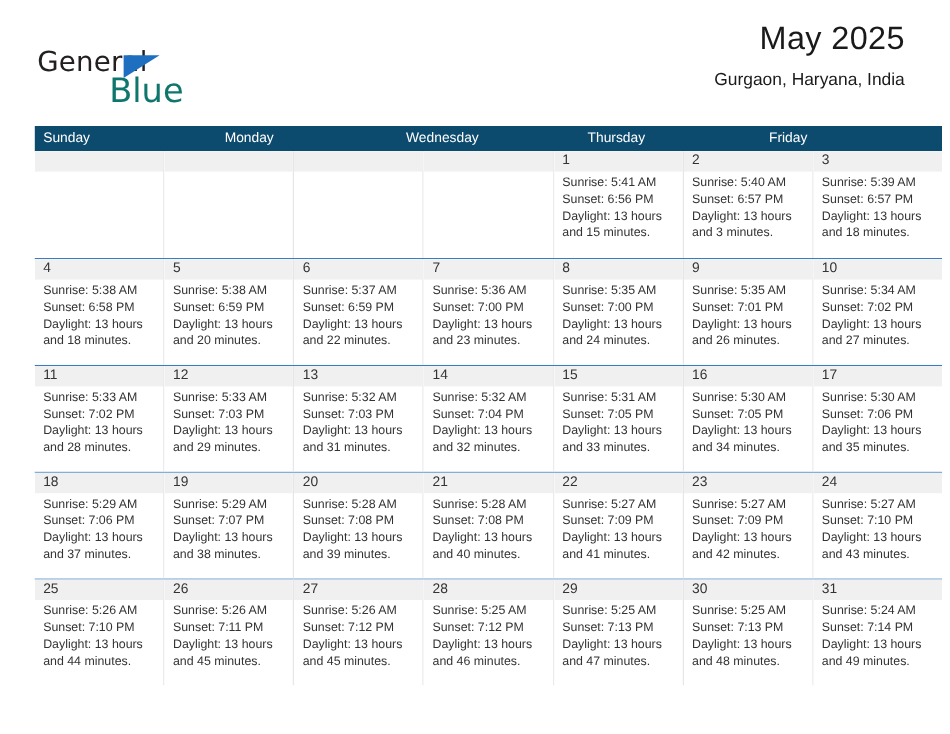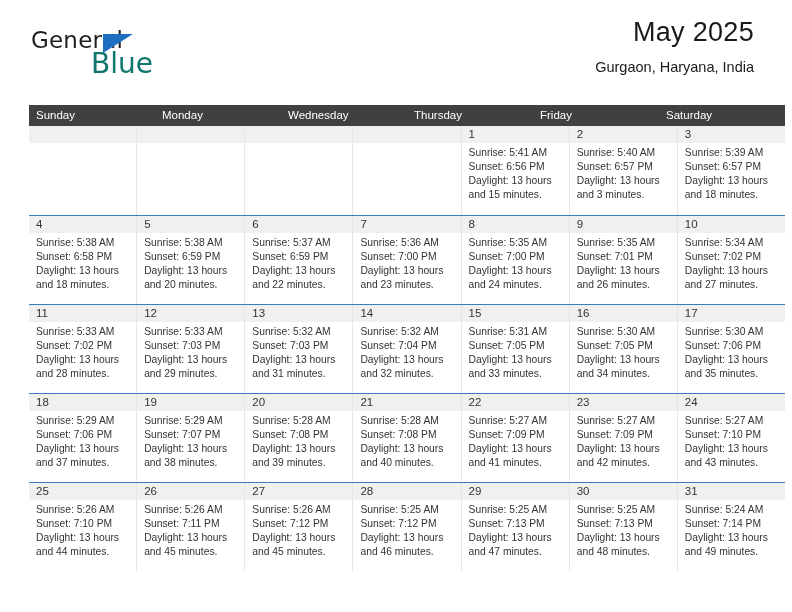--- a/index.html
+++ b/index.html
@@ -25,21 +25,21 @@
   .header {
     position: absolute;
     left: 0;
     top: 0;
     width: 792px;
     height: 104px;
   }
   .brand {
     position: absolute;
     left: 31px;
-    top: 28px;
+    top: 40px;
     width: 180px;
     height: 52px;
   }
   .brand-general {
     position: absolute;
     left: 0;
     top: 0;
     font-size: 23px;
     letter-spacing: 0.2px;
     color: #231f20;
@@ -91,21 +91,21 @@
   
   .calendar {
     position: absolute;
     left: 29px;
     top: 105px;
     width: 756px;
   }
   .weekdays {
     display: flex;
     width: 100%;
-    background: #404040;
+    background: #0c4a6e;
     height: 21px;
   }
   .weekday {
     flex: 1 1 0;
     color: #ffffff;
     font-size: 11.5px;
     line-height: 21px;
     padding-left: 7px;
     box-sizing: border-box;
     white-space: nowrap;
@@ -177,21 +177,20 @@
 
   </div>
 
   <div class="calendar">
     <div class="weekdays" id="weekday-row">
         <div class="weekday">Sunday</div>
         <div class="weekday">Monday</div>
         <div class="weekday">Wednesday</div>
         <div class="weekday">Thursday</div>
         <div class="weekday">Friday</div>
-        <div class="weekday">Saturday</div>
       </div>
     <div id="weeks-container">
         <div class="week">
           <div class="day-cell empty">
             <div class="day-number-band"></div>
             <div class="day-body"></div>
           </div>
           <div class="day-cell empty">
             <div class="day-number-band"></div>
             <div class="day-body"></div>

